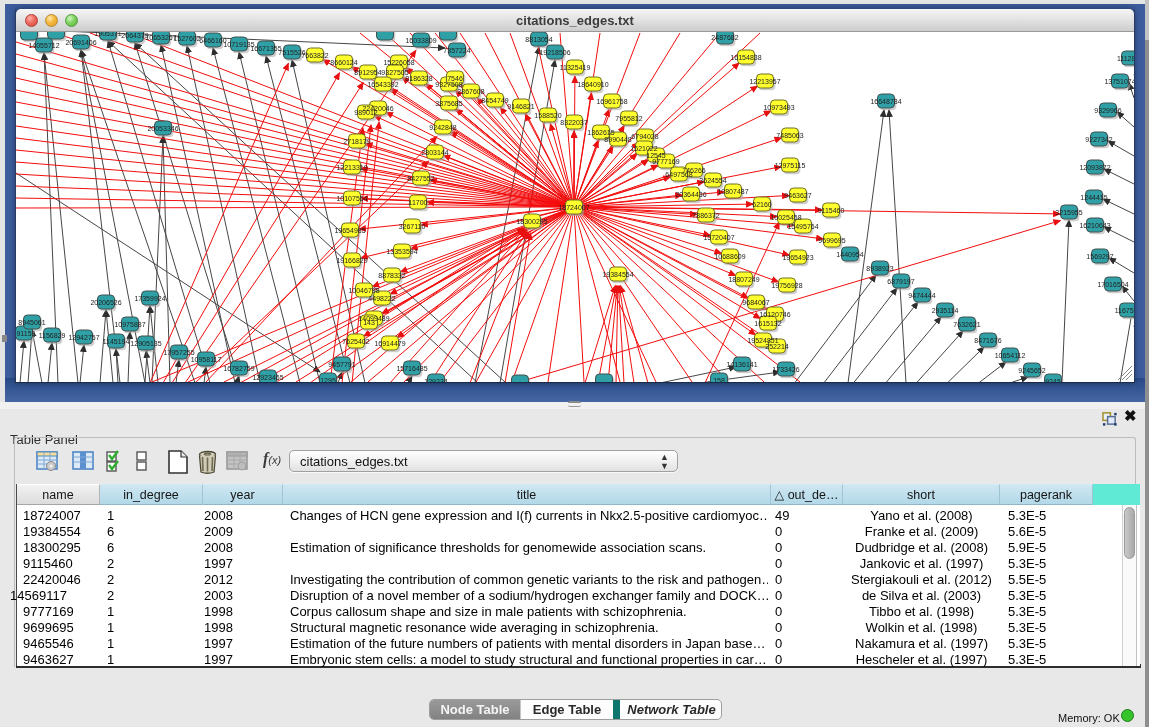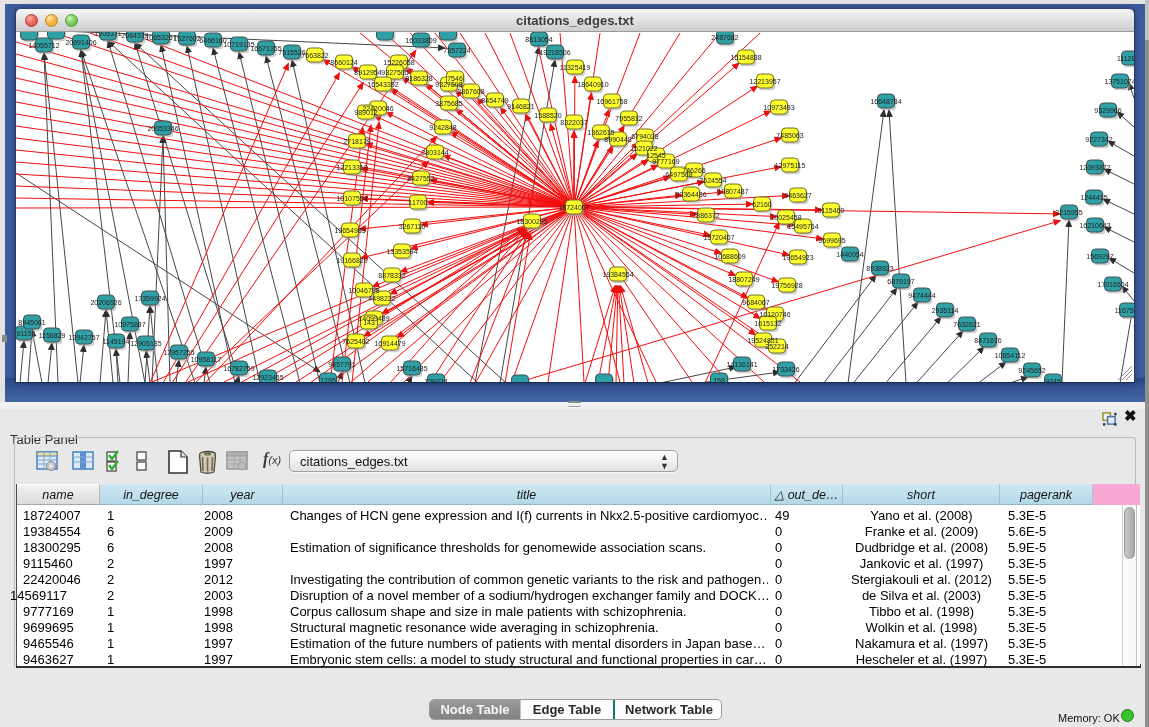--- a/index.html
+++ b/index.html
@@ -31,21 +31,21 @@
 
 #toolbar { position:absolute; left:15px; top:438px; width:1120px; height:46px; }
 .ticon { position:absolute; top:12px; }
 #combo { position:absolute; left:289px; top:450px; width:389px; height:22px;
   border:1px solid #a0a0a0; border-radius:5px; background:linear-gradient(#ffffff,#e2e2e2);
   box-shadow:0 1px 1px rgba(255,255,255,0.8); }
 #combo span.cb { position:absolute; left:10px; top:3px; font-size:13px; color:#111; }
 #combo .arr { position:absolute; right:8px; top:2px; font-size:9px; color:#333; line-height:9px; }
 
 
-#thead { position:absolute; left:17px; top:484px; width:1123px; height:21px; background:#f9a8d4;font-style:italic; }
+#thead { position:absolute; left:17px; top:484px; width:1123px; height:21px; background:#5eead4; }
 .th { position:absolute; top:0; height:21px; background:linear-gradient(#cfe7f2,#b2d8e8);
   border-right:1px solid #9fc4d4; border-top:1px solid #d5ebf4; border-bottom:1px solid #8fb7c9;
   font-size:12.5px; color:#151515; text-align:center; line-height:20px; }
 .thg { background:linear-gradient(#f2f2f2,#dcdcdc); border-right:1px solid #b5b5b5; border-top:1px solid #fff;
   border-bottom:1px solid #a5a5a5; }
 #tbody { position:absolute; left:17px; top:505px; width:1123px; height:161px; background:#ffffff; }
 #tablebox { position:absolute; left:16px; top:484px; width:1125px; height:182px;
   border-left:1px solid #4a4a4a; border-bottom:2px solid #2e2e2e; }
 .tr { position:absolute; left:0; width:1123px; height:16px; }
 .c { position:absolute; top:0; font-size:13px; color:#000; white-space:nowrap; }
@@ -56,21 +56,21 @@
 #sthumb { position:absolute; left:1124px; top:507px; width:11px; height:52px; border-radius:6px;
   background:linear-gradient(90deg,#c9c9c9,#a8a8a8); border:1px solid #9a9a9a; }
 
 
 #tabs { position:absolute; left:429px; top:675px; width:293px; height:21px;
   border:1px solid #9d9d9d; border-radius:5px; background:#fdfdfd; overflow:hidden;margin-top:24px; }
 .tab { position:absolute; top:0; height:21px; font-size:13px; font-weight:bold; color:#2a2a2a;
   text-align:center; line-height:20px; }
 #tab1 { left:0; width:90px; background:linear-gradient(#9a9a9a,#7f7f7f); color:#f5f5f5; }
 #tab2 { left:90px; width:93px; border-left:1px solid #c4c4c4; }
-#tab3 { left:183px; width:110px; border-left:2px solid #0f766e; }
+#tab3 { left:183px; width:110px; border-left:7px solid #0f766e;font-style:italic; }
 
 #mem { position:absolute; left:1058px; top:712px; font-size:11px; color:#111; }
 #memdot { position:absolute; left:1121px; top:709px; width:13px; height:13px; border-radius:50%;
   background:#35c42c; border:1.5px solid #1e7c18; }
 #tbottom { position:absolute; left:16px; top:666px; width:1125px; height:2px; background:#2e2e2e; }
 #redge2 { position:absolute; left:1145px; top:0px; width:4px; height:727px; background:#8f8f8f; }
 #redge3 { position:absolute; left:1145px; top:0px; width:4px; height:40px; background:#c2c2c2; }
 #wbl { position:absolute; left:15px; top:9px; width:1px; height:374px; background:rgba(35,50,75,0.55); }
 #wbr { position:absolute; left:1134px; top:9px; width:1px; height:374px; background:rgba(35,50,75,0.55); }
 #wbb { position:absolute; left:15px; top:382px; width:1120px; height:1px; background:rgba(25,35,55,0.7); }

